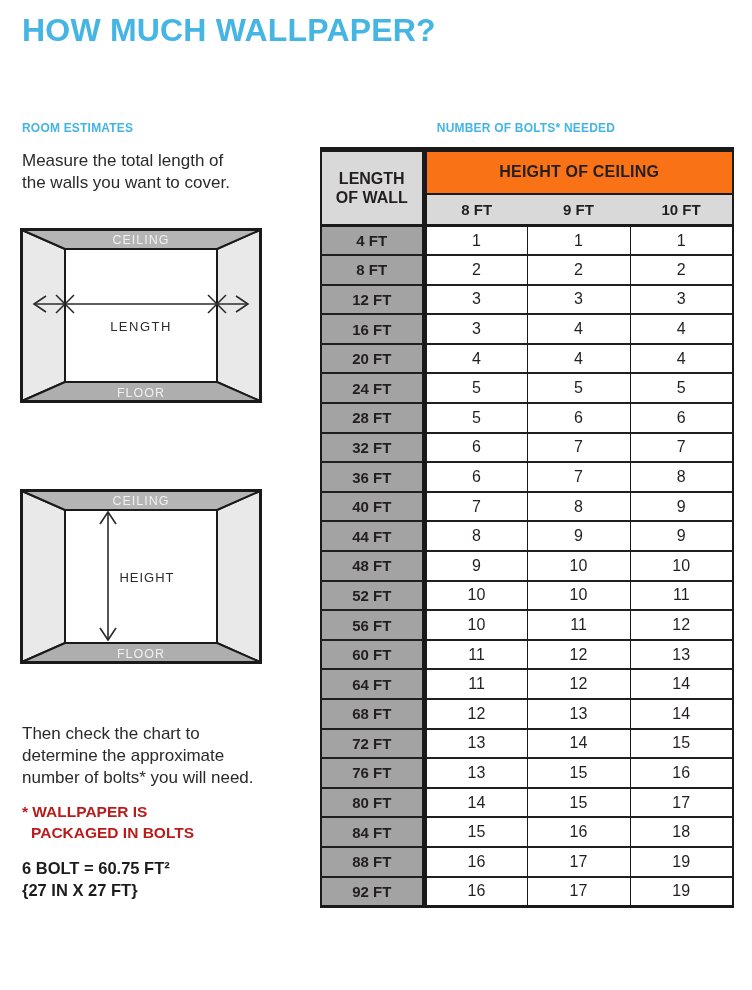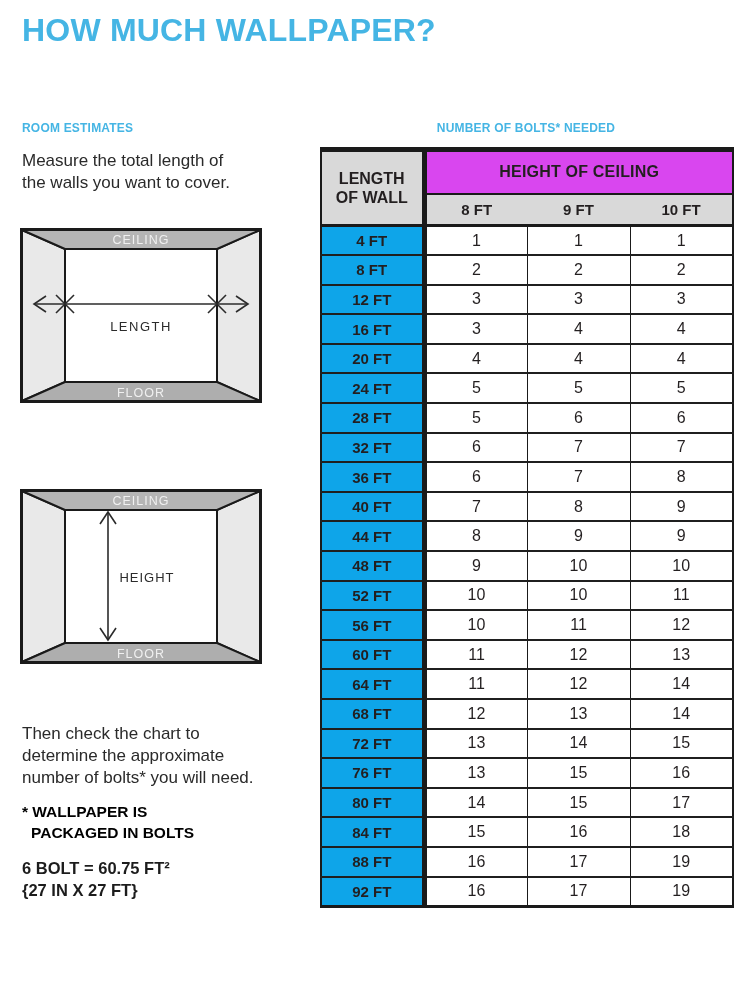--- a/index.html
+++ b/index.html
@@ -37,21 +37,21 @@
   .step-2 { top: 424px; }
   .step-3 { top: 687px; margin-top: 36px; }
 
   .diagram { position: absolute; left: 20px; }
   .diagram-1 { top: 228px; }
   .diagram-2 { top: 489px; }
 
   .footnote {
     position: absolute; left: 22px; top: 801px;
     font-size: 15.5px; font-weight: bold; line-height: 21px;
-    color: #000000;
+    color: #b91c1c;
   }
   .footnote .indent { padding-left: 9px; display: block; }
   .bolt-spec {
     position: absolute; left: 22px; top: 857px;
     font-size: 16.5px; font-weight: bold; line-height: 22px;
     color: #1c1c1c;
   }
 
   .table-heading {
     position: absolute; left: 320px; top: 121px; width: 412px;
@@ -70,34 +70,34 @@
   }
   
   table.bolts th.corner {
     background: #d9d9d9;
     font-size: 16px; font-weight: bold;
     border-right: 5px solid #1a1a1a;
     border-bottom: 3px solid #1a1a1a;
     line-height: 19px;
   }
   table.bolts th.group {
-    background: #d946ef;
+    background: #f97316;
     font-size: 16px; font-weight: bold;
     height: 44px;
     border-bottom: 2px solid #1a1a1a;
     letter-spacing: 0.2px;
   }
   table.bolts tr.ft-row th {
     background: #d9d9d9;
     font-size: 15px; font-weight: bold;
     height: 32px;
     border-bottom: 3px solid #1a1a1a;
   }
   table.bolts tbody th {
-    background: #0ea5e9;
+    background: #a3a3a3;
     font-size: 15px; font-weight: bold;
     border-right: 5px solid #1a1a1a;
     border-bottom: 2px solid #1f1f1f;
     height: 29.6px;
   }
   table.bolts tbody td {
     background: #ffffff;
     font-size: 16px;
     border-bottom: 2px solid #1f1f1f;
     border-left: 1.5px solid #1a1a1a;

